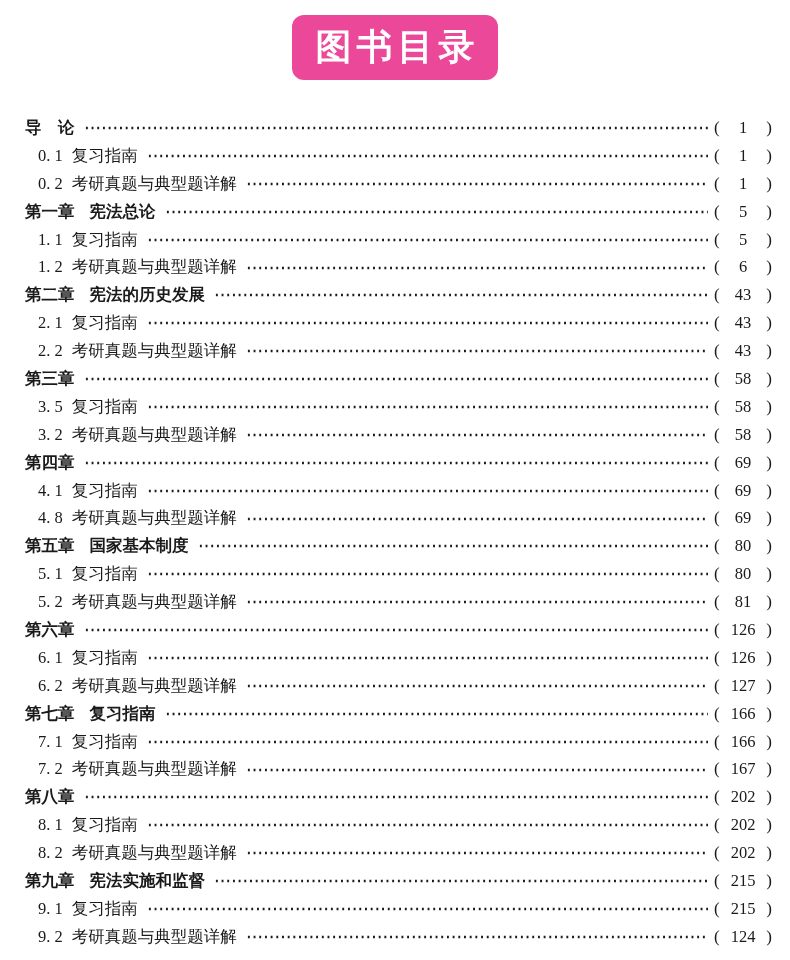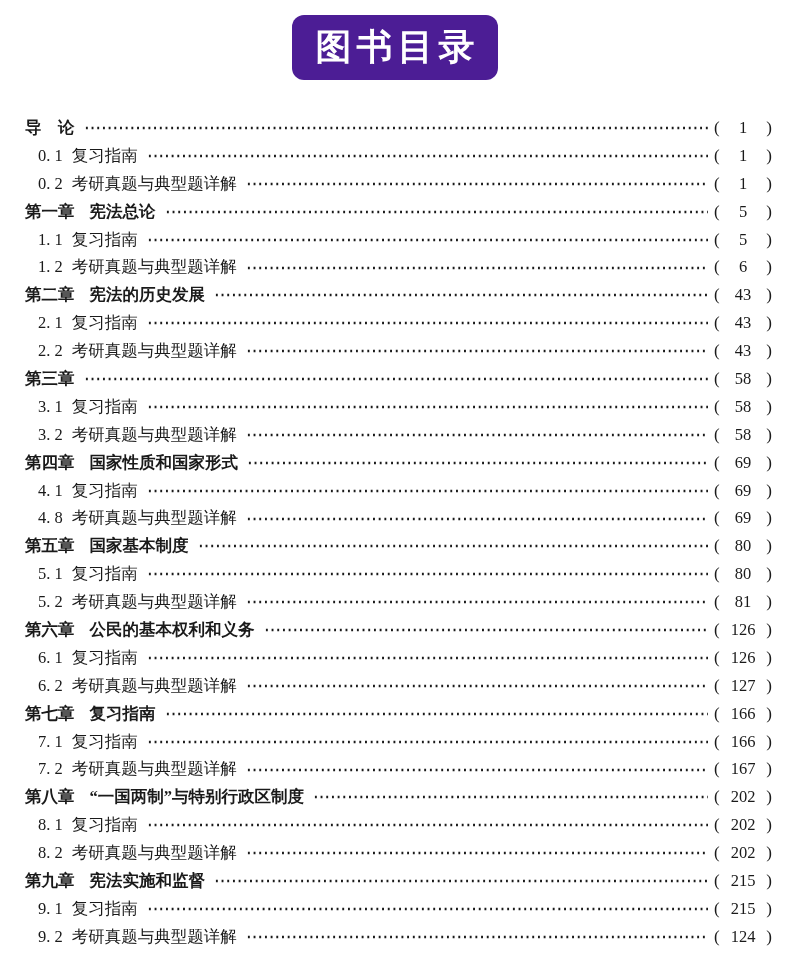--- a/index.html
+++ b/index.html
@@ -80,21 +80,21 @@
   }
   .pagenum {
     flex: 1;
     text-align: center;
     font-size: 16.5px;
   }
 </style>
 </head>
 <body style="background: rgb(255, 255, 255); color: rgb(26, 26, 26);">
 
-<div class="badge" style="background: #4c1d95;">
+<div class="badge" style="background: #ec4899;">
   <span class="badge-label" style="color: rgb(255, 255, 255);">图书目录</span>
 </div>
 
 <div class="toc">
     <div class="toc-row chapter">
     <span class="row-num">导　论</span>
     <span class="row-title"></span>
     <span class="leader"></span>
     <span class="pagefield">
       <span class="paren paren-open">(</span>
@@ -185,42 +185,41 @@
     <div class="toc-row chapter">
     <span class="row-num">第三章</span>
     <span class="leader"></span>
     <span class="pagefield">
       <span class="paren paren-open">(</span>
       <span class="pagenum">58</span>
       <span class="paren paren-close">)</span>
     </span>
   </div>
     <div class="toc-row section">
-    <span class="row-num">3. 1</span>
+    <span class="row-num">3. 5</span>
     <span class="row-title">复习指南</span>
     <span class="leader"></span>
     <span class="pagefield">
       <span class="paren paren-open">(</span>
       <span class="pagenum">58</span>
       <span class="paren paren-close">)</span>
     </span>
   </div>
     <div class="toc-row section">
     <span class="row-num">3. 2</span>
     <span class="row-title">考研真题与典型题详解</span>
     <span class="leader"></span>
     <span class="pagefield">
       <span class="paren paren-open">(</span>
       <span class="pagenum">58</span>
       <span class="paren paren-close">)</span>
     </span>
   </div>
     <div class="toc-row chapter">
     <span class="row-num">第四章</span>
-    <span class="row-title">国家性质和国家形式</span>
     <span class="leader"></span>
     <span class="pagefield">
       <span class="paren paren-open">(</span>
       <span class="pagenum">69</span>
       <span class="paren paren-close">)</span>
     </span>
   </div>
     <div class="toc-row section">
     <span class="row-num">4. 1</span>
     <span class="row-title">复习指南</span>
@@ -266,21 +265,20 @@
     <span class="row-title">考研真题与典型题详解</span>
     <span class="leader"></span>
     <span class="pagefield">
       <span class="paren paren-open">(</span>
       <span class="pagenum">81</span>
       <span class="paren paren-close">)</span>
     </span>
   </div>
     <div class="toc-row chapter">
     <span class="row-num">第六章</span>
-    <span class="row-title">公民的基本权利和义务</span>
     <span class="leader"></span>
     <span class="pagefield">
       <span class="paren paren-open">(</span>
       <span class="pagenum">126</span>
       <span class="paren paren-close">)</span>
     </span>
   </div>
     <div class="toc-row section">
     <span class="row-num">6. 1</span>
     <span class="row-title">复习指南</span>
@@ -326,21 +324,20 @@
     <span class="row-title">考研真题与典型题详解</span>
     <span class="leader"></span>
     <span class="pagefield">
       <span class="paren paren-open">(</span>
       <span class="pagenum">167</span>
       <span class="paren paren-close">)</span>
     </span>
   </div>
     <div class="toc-row chapter">
     <span class="row-num">第八章</span>
-    <span class="row-title">“一国两制”与特别行政区制度</span>
     <span class="leader"></span>
     <span class="pagefield">
       <span class="paren paren-open">(</span>
       <span class="pagenum">202</span>
       <span class="paren paren-close">)</span>
     </span>
   </div>
     <div class="toc-row section">
     <span class="row-num">8. 1</span>
     <span class="row-title">复习指南</span>

